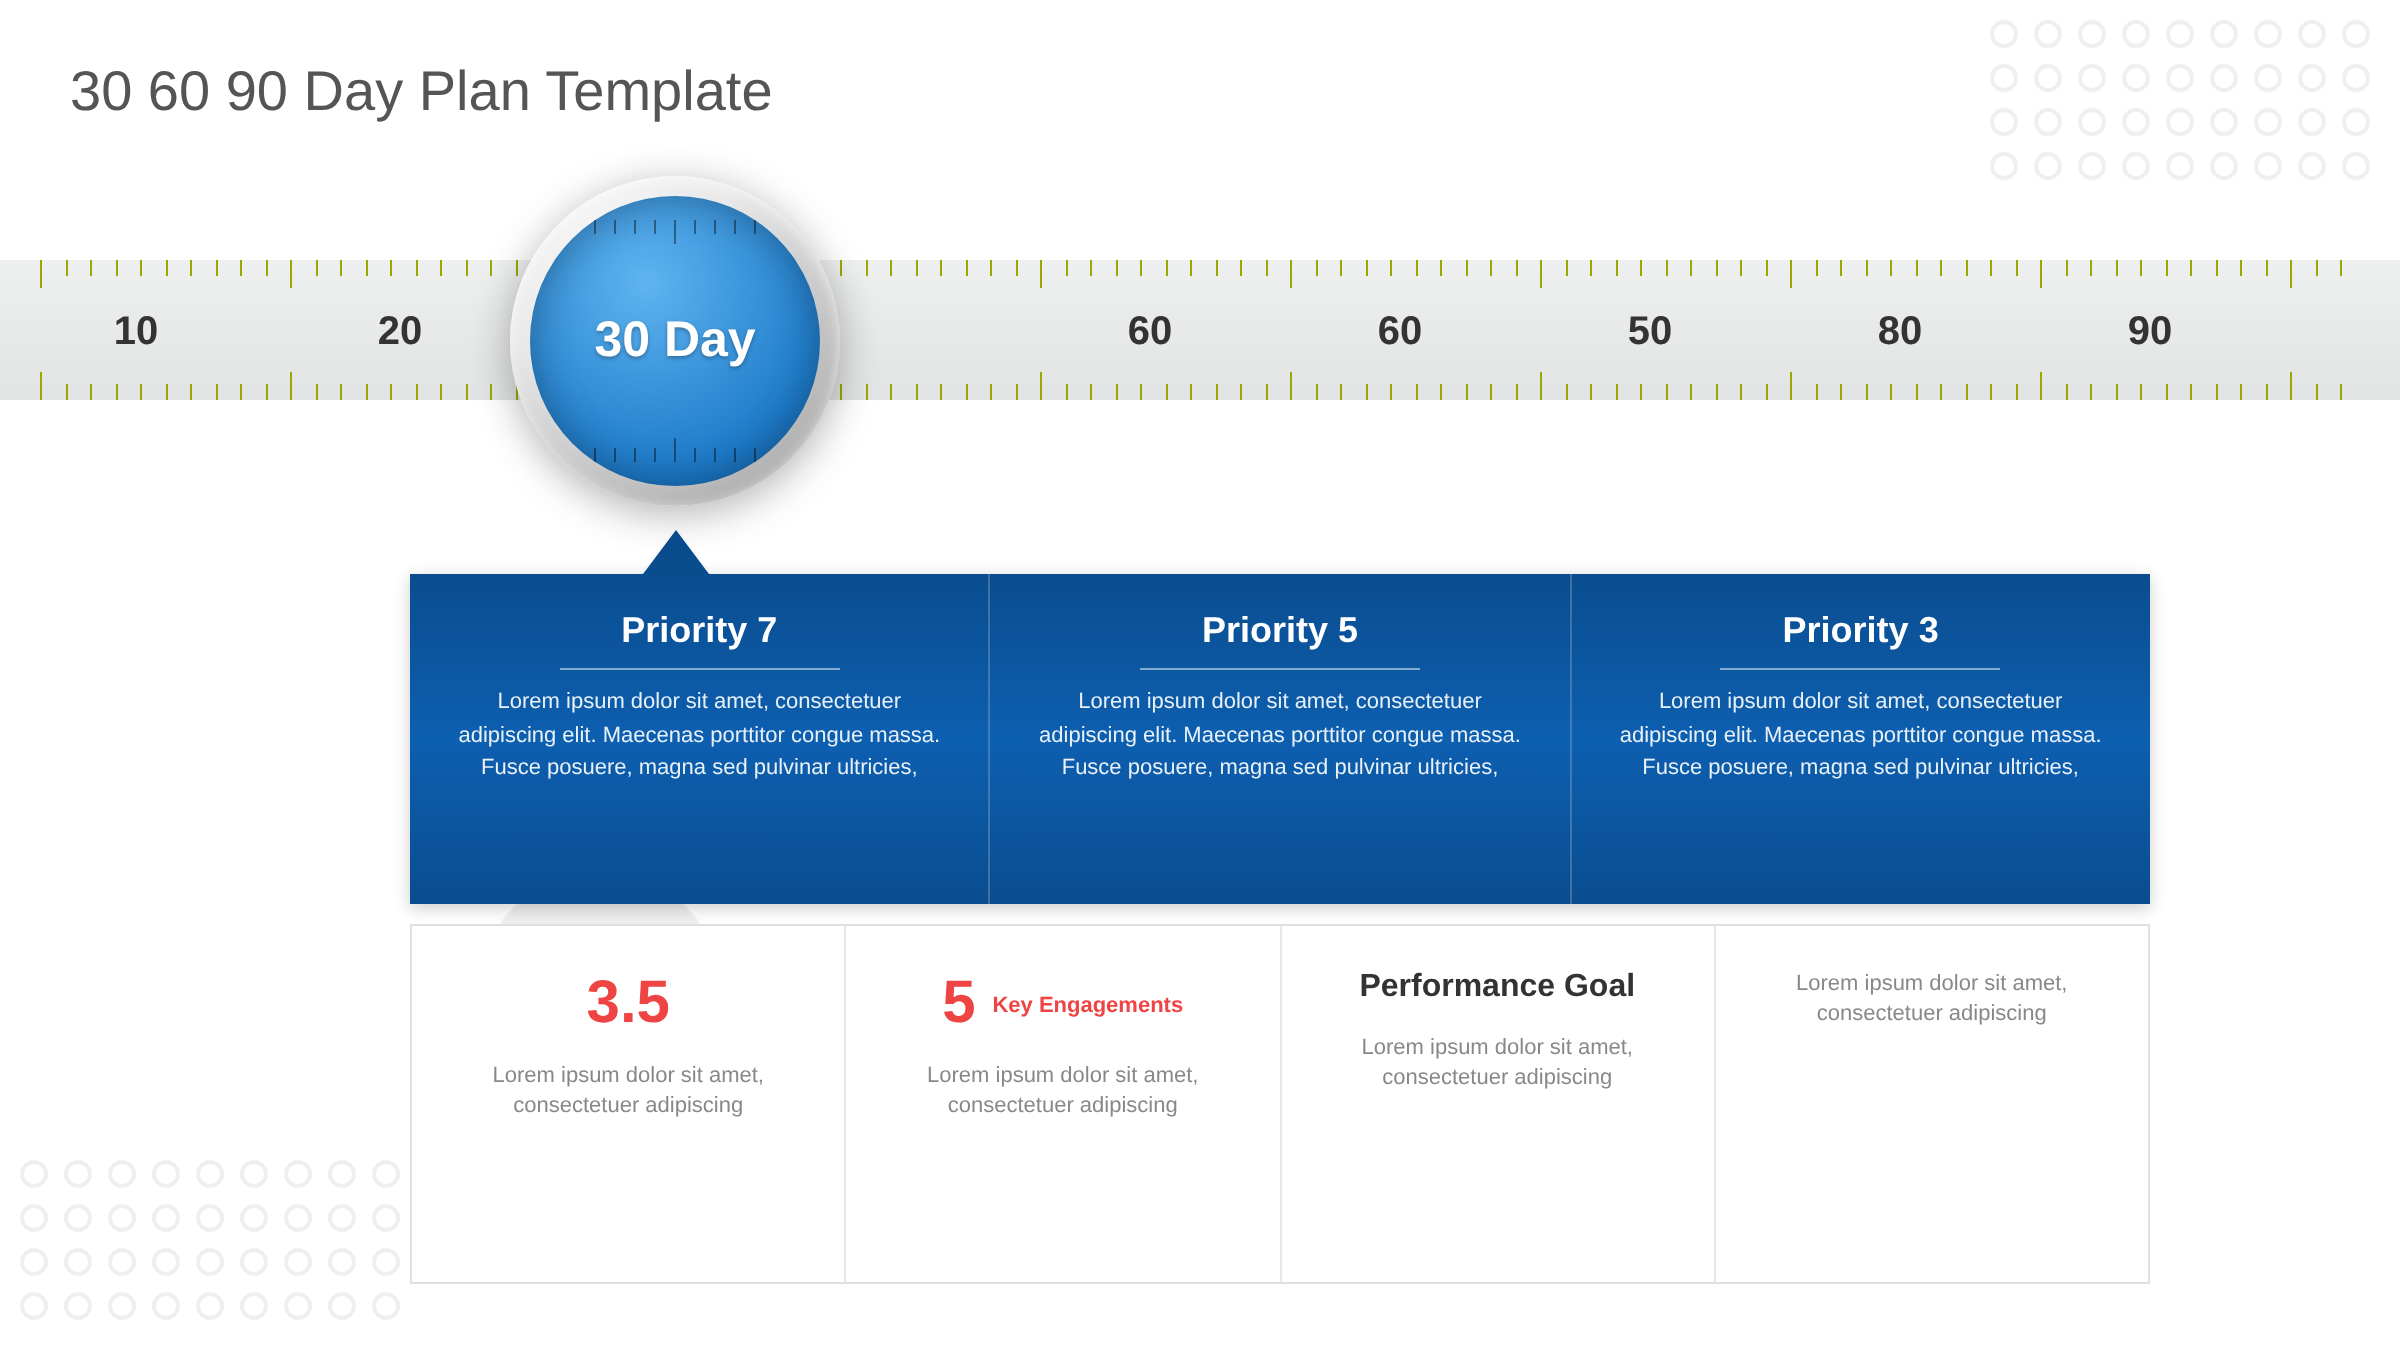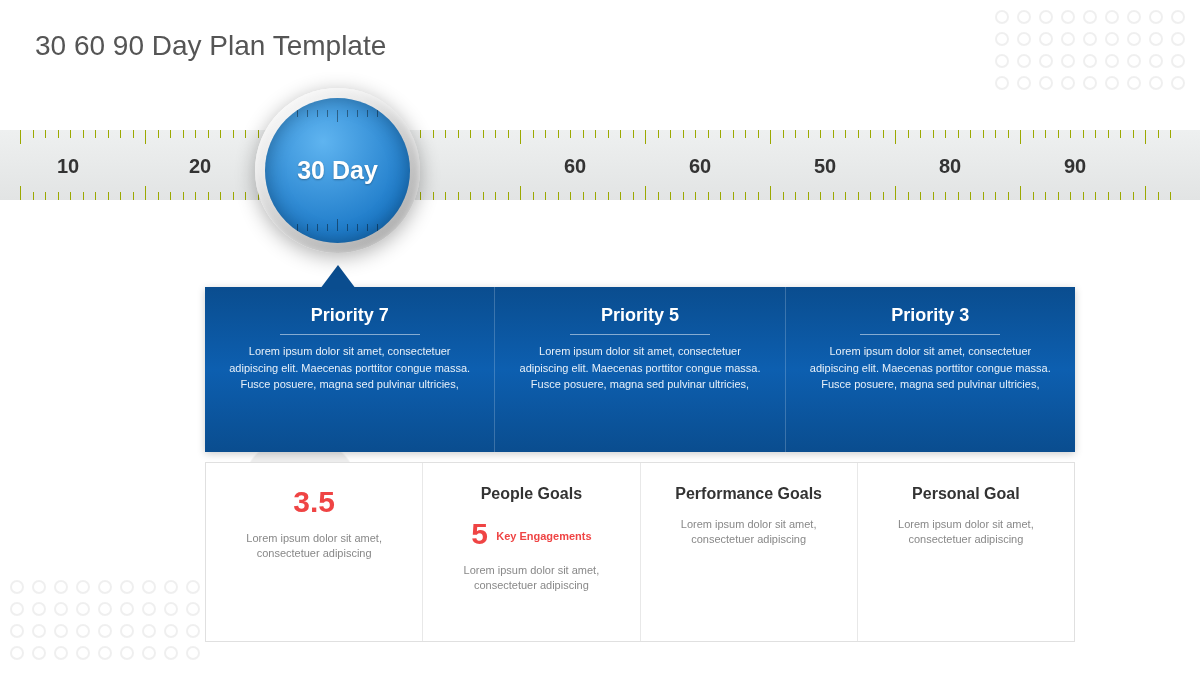--- a/index.html
+++ b/index.html
@@ -461,28 +461,26 @@
 
 <div class="goals">
   <div class="goal">
     <div class="goal-value">
       <span>3.5</span>
       <span class="sub"></span>
     </div>
     <p>Lorem ipsum dolor sit amet, consectetuer adipiscing</p>
   </div>
   <div class="goal">
-    <h4>People Goals</h4>
     <div class="goal-value">
       <span>5</span>
       <span class="sub">Key Engagements</span>
     </div>
     <p>Lorem ipsum dolor sit amet, consectetuer adipiscing</p>
   </div>
   <div class="goal">
-    <h4>Performance Goals</h4>
+    <h4>Performance Goal</h4>
     <p>Lorem ipsum dolor sit amet, consectetuer adipiscing</p>
   </div>
   <div class="goal">
-    <h4>Personal Goal</h4>
     <p>Lorem ipsum dolor sit amet, consectetuer adipiscing</p>
   </div>
 </div>
 
 </body></html>

